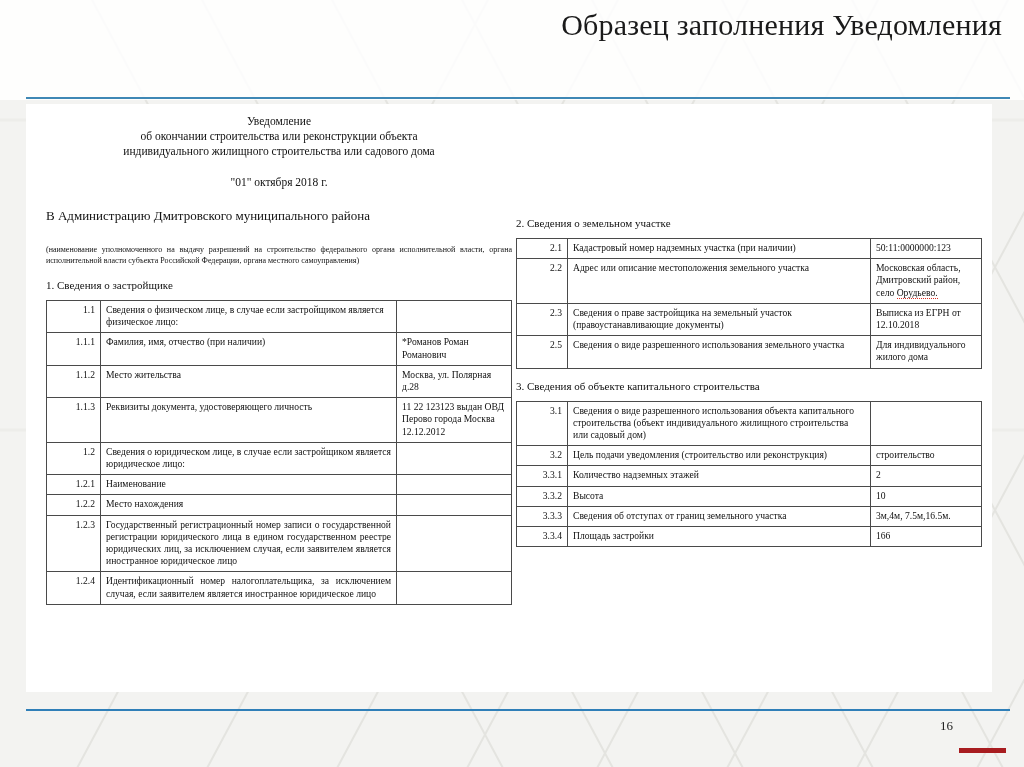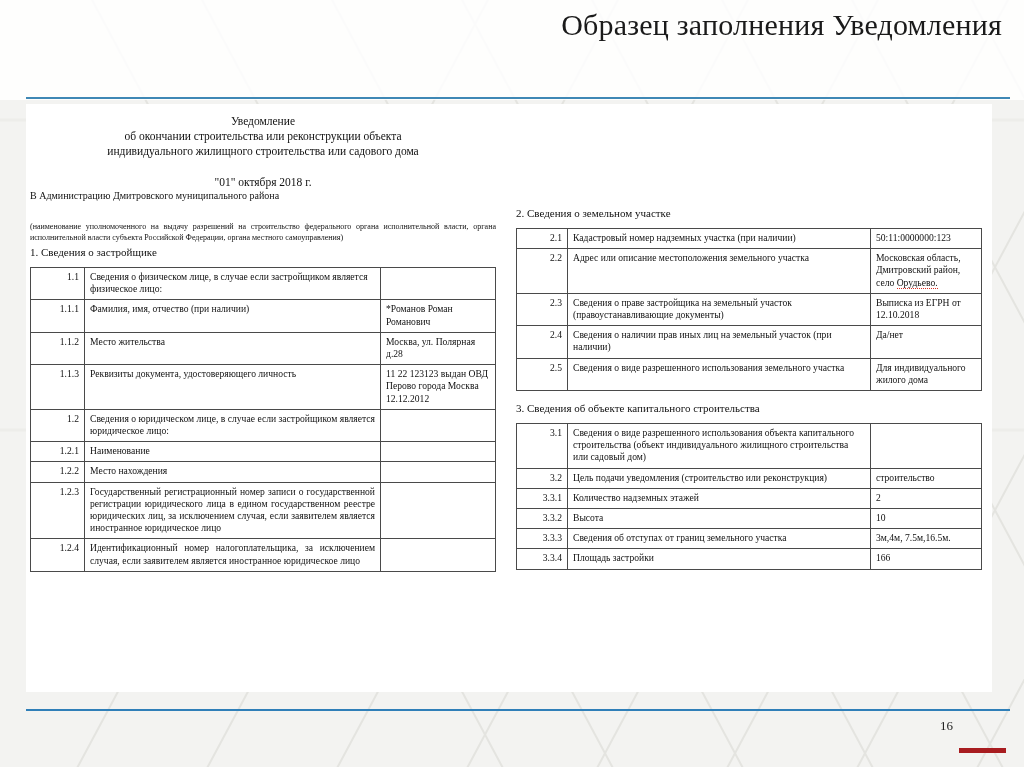--- a/index.html
+++ b/index.html
@@ -65,21 +65,21 @@
     left: 26px;
     top: 104px;
     width: 966px;
     height: 588px;
     background: #ffffff;
   }
 
   
   .col-left {
     position: absolute;
-    left: 4px;
+    left: 20px;
     top: 10px;
     width: 466px;
   }
   .col-right {
     position: absolute;
     left: 490px;
     top: 100px;
     width: 466px;
   }
 
@@ -91,34 +91,34 @@
     color: #111;
   }
   .doc-title .l1 { display: block; }
   .doc-date {
     text-align: center;
     font-size: 11.5px;
     margin-top: 17px;
     color: #111;
   }
   .addressee {
-    font-size: 10px;
-    margin-top: 2px;
+    font-size: 13px;
+    margin-top: 20px;
     color: #111;
   }
   .fineprint {
     font-size: 8px;
     line-height: 11px;
     margin-top: 20px;
     text-align: justify;
     color: #111;
   }
   .section-head {
     font-size: 11px;
-    margin-top: 3px;
+    margin-top: 13px;
     margin-bottom: 9px;
     color: #111;
   }
   .section-head.tight { margin-top: 11px; }
 
   
   table.form {
     border-collapse: collapse;
     width: 100%;
     table-layout: fixed;
@@ -288,25 +288,20 @@
             <td class="num">2.2</td>
             <td class="lbl">Адрес или описание местоположения земельного участка</td>
             <td class="val"><span>Московская область, Дмитровский район, село </span><span class="spell">Орудьево.</span></td>
           </tr>
           <tr>
             <td class="num">2.3</td>
             <td class="lbl">Сведения о праве застройщика на земельный участок (правоустанавливающие документы)</td>
             <td class="val">Выписка из ЕГРН от 12.10.2018</td>
           </tr>
           <tr>
-            <td class="num">2.4</td>
-            <td class="lbl">Сведения о наличии прав иных лиц на земельный участок (при наличии)</td>
-            <td class="val">Да/нет</td>
-          </tr>
-          <tr>
             <td class="num">2.5</td>
             <td class="lbl">Сведения о виде разрешенного использования земельного участка</td>
             <td class="val">Для индивидуального жилого дома</td>
           </tr>
         </tbody>
       </table>
 
       <div class="section-head tight">3. Сведения об объекте капитального строительства</div>
 
       <table class="form tbl-right">

